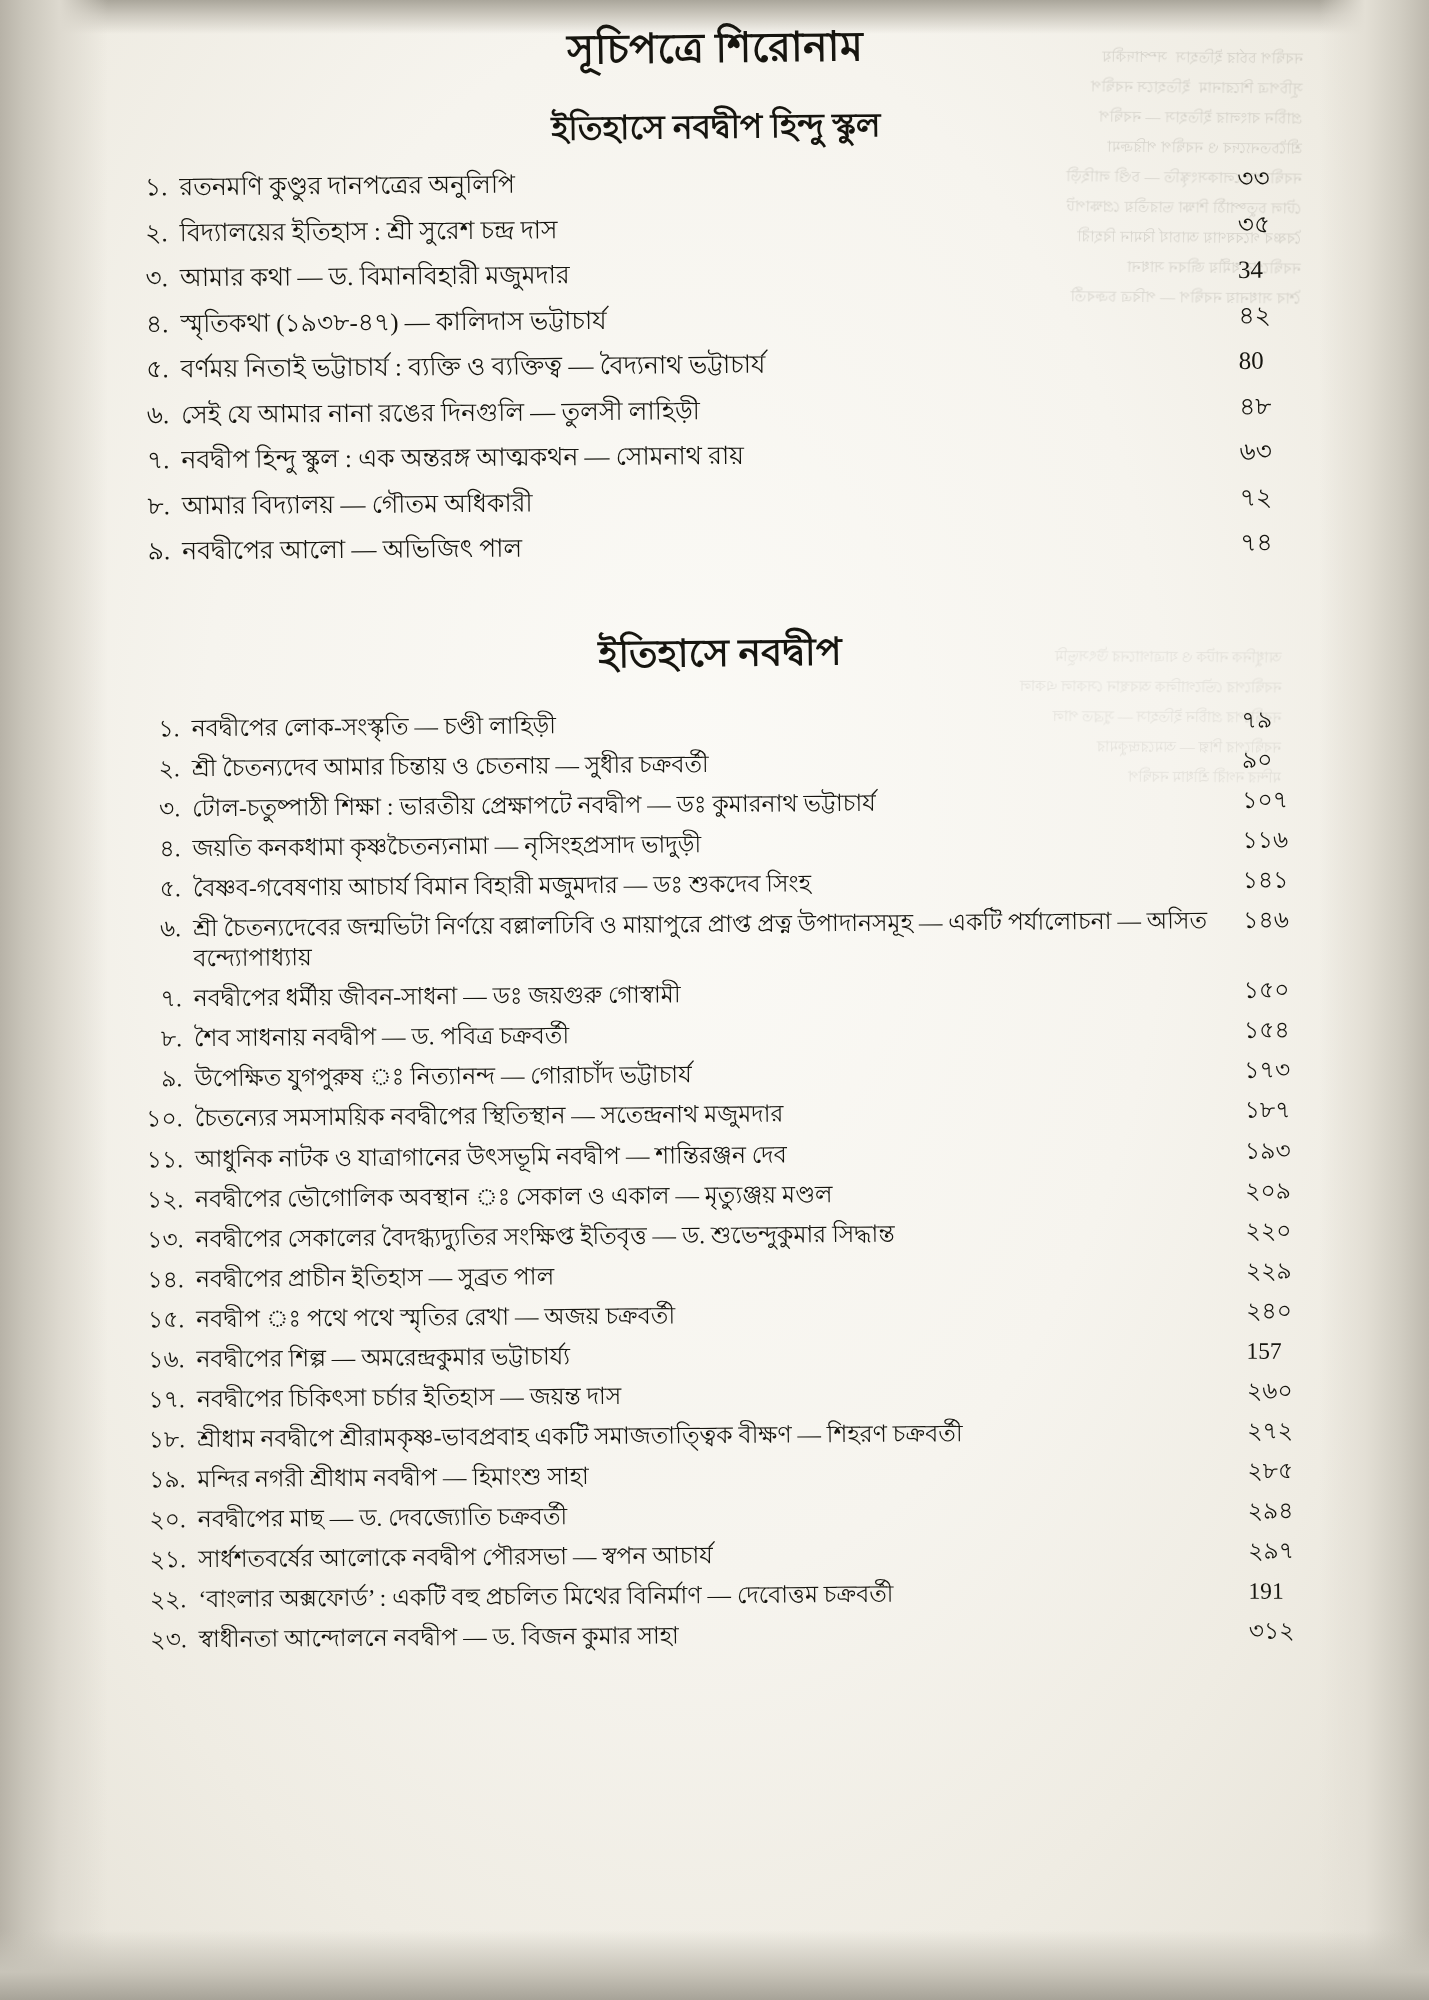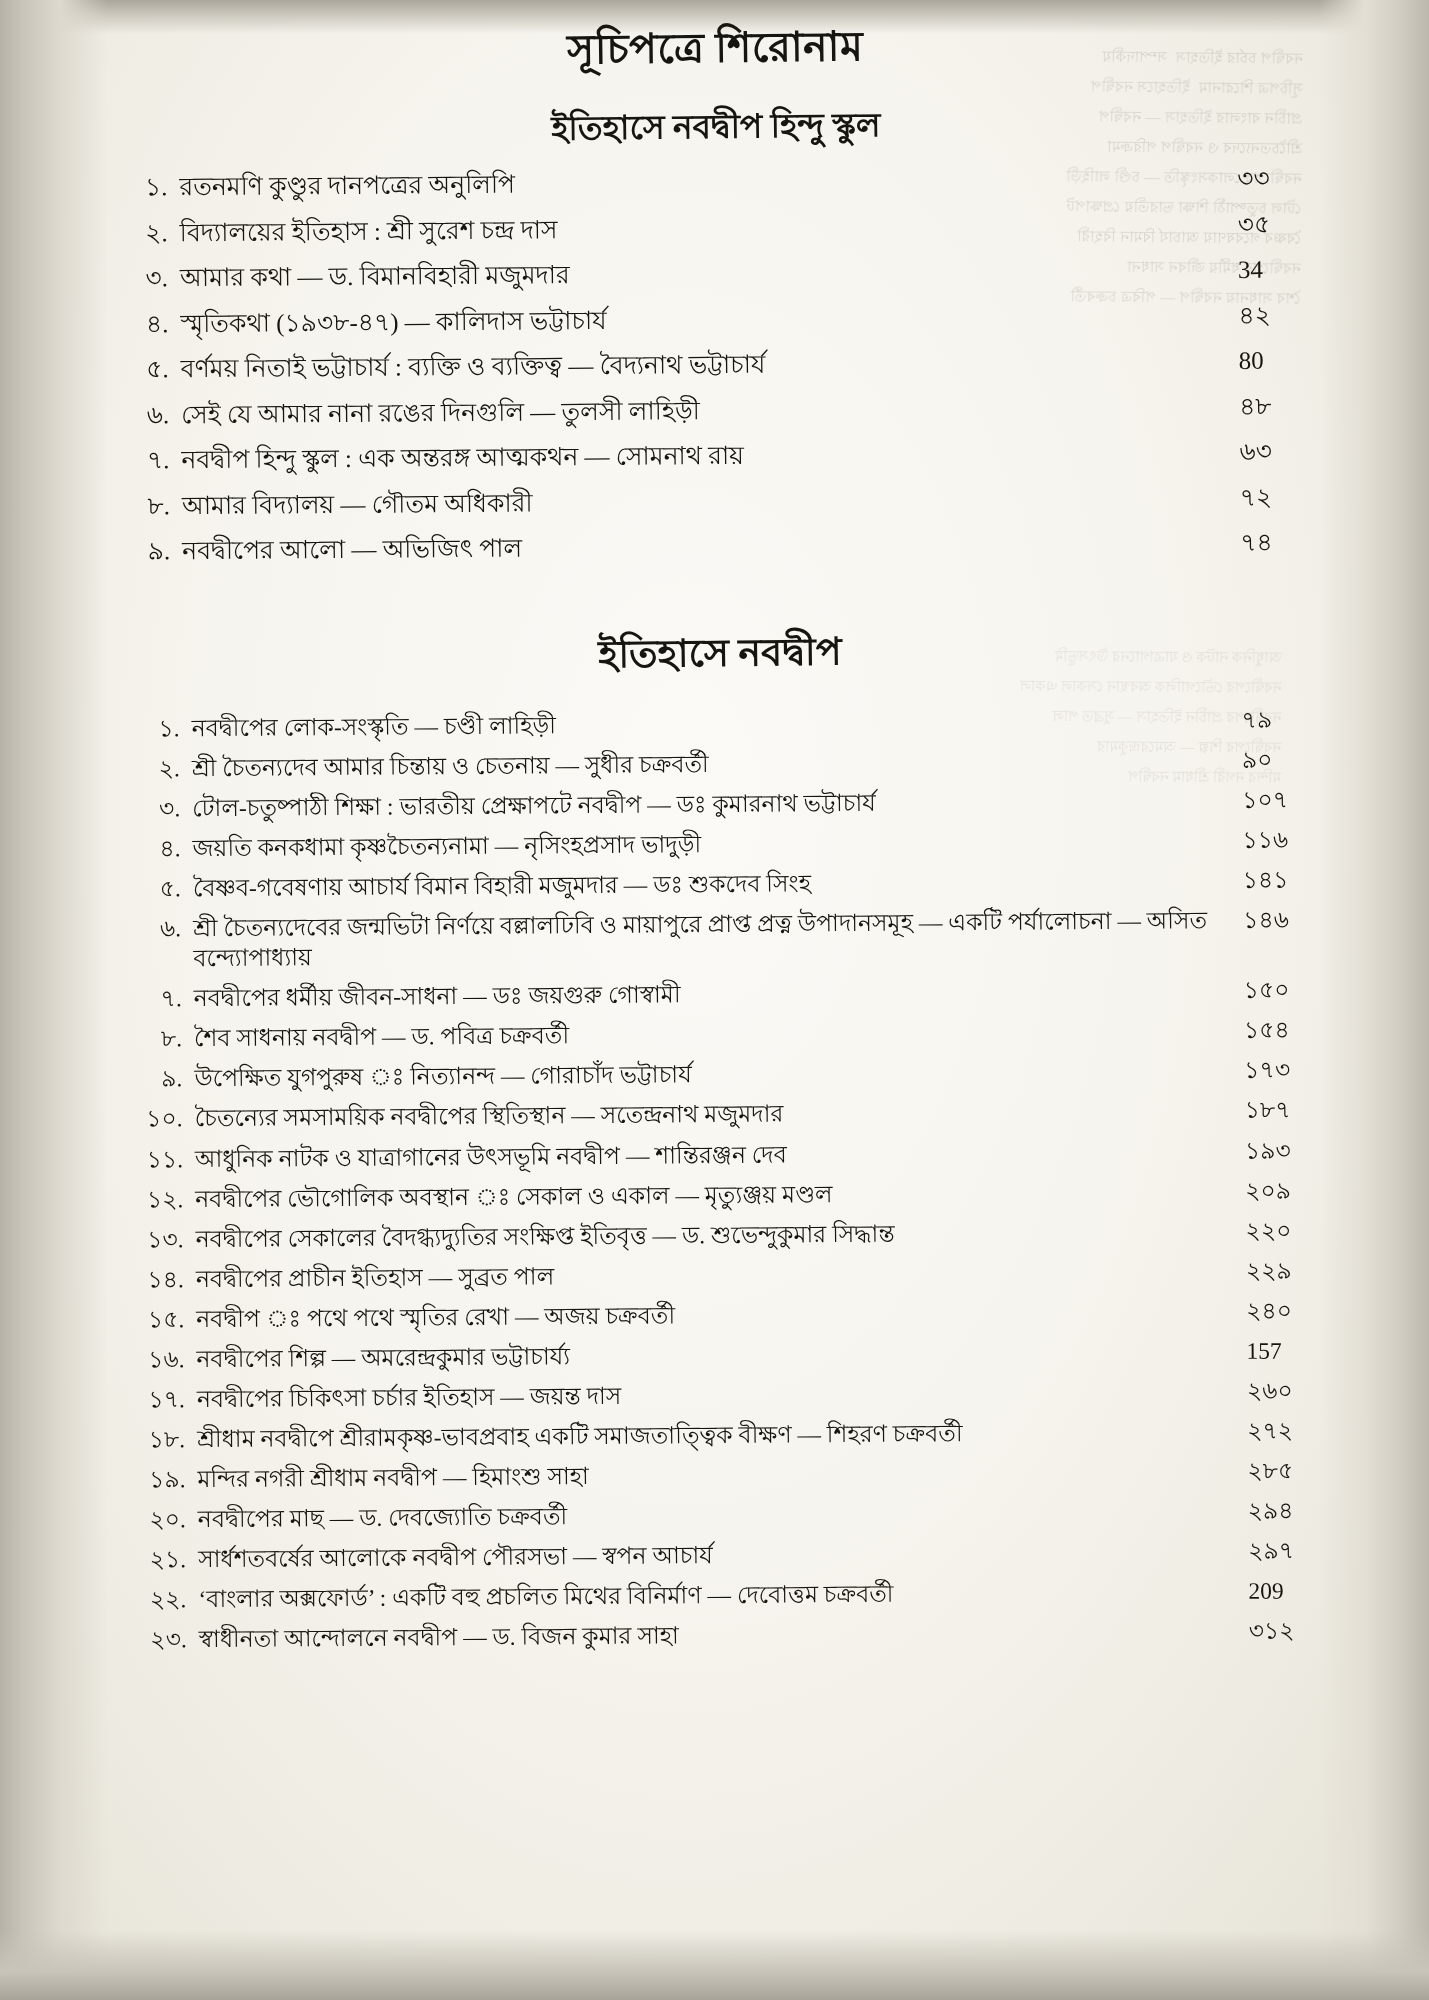--- a/index.html
+++ b/index.html
@@ -332,21 +332,21 @@
             <span class="pg">২৯৪</span>
           </li>
           <li class="row">
             <span class="num">২১.</span>
             <span class="txt">সার্ধশতবর্ষের আলোকে নবদ্বীপ পৌরসভা — স্বপন আচার্য</span>
             <span class="pg">২৯৭</span>
           </li>
           <li class="row">
             <span class="num">২২.</span>
             <span class="txt">‘বাংলার অক্সফোর্ড’ : একটি বহু প্রচলিত মিথের বিনির্মাণ — দেবোত্তম চক্রবর্তী</span>
-            <span class="pg">209</span>
+            <span class="pg">191</span>
           </li>
           <li class="row">
             <span class="num">২৩.</span>
             <span class="txt">স্বাধীনতা আন্দোলনে নবদ্বীপ — ড. বিজন কুমার সাহা</span>
             <span class="pg">৩১২</span>
           </li>
         </ol>
 
     </div>
   </div>

